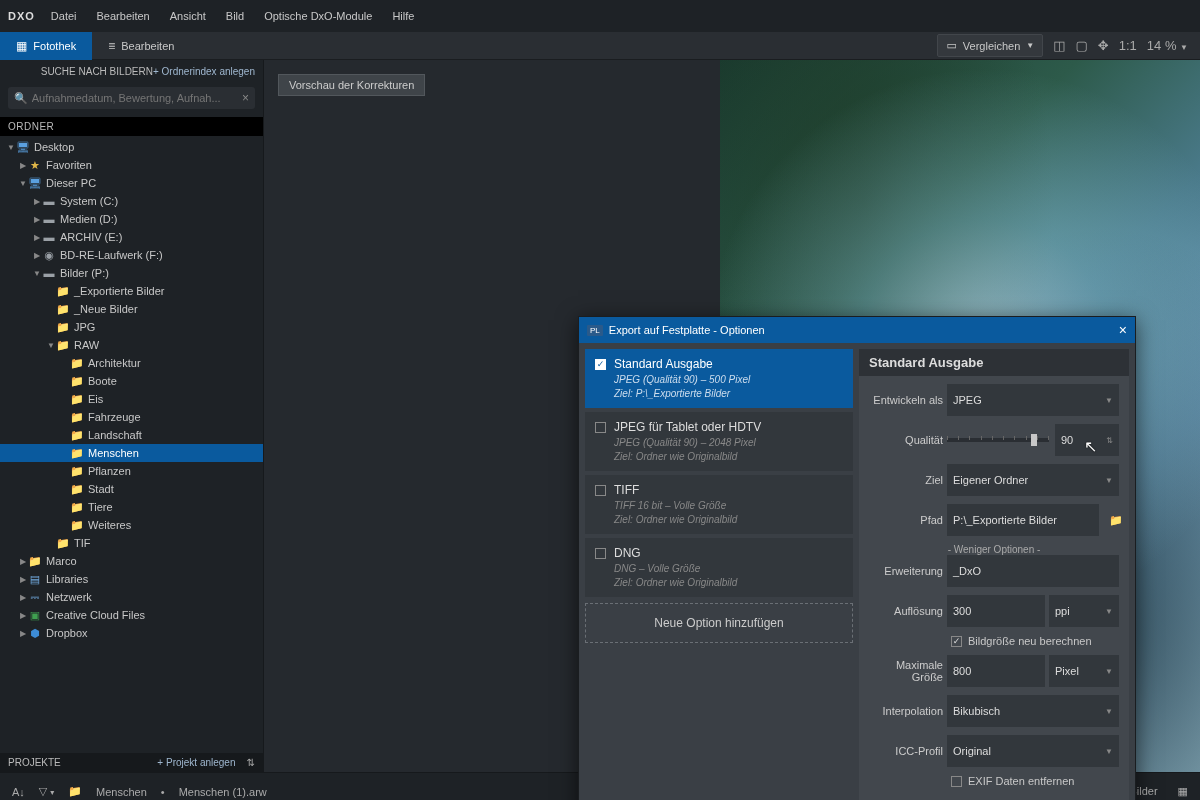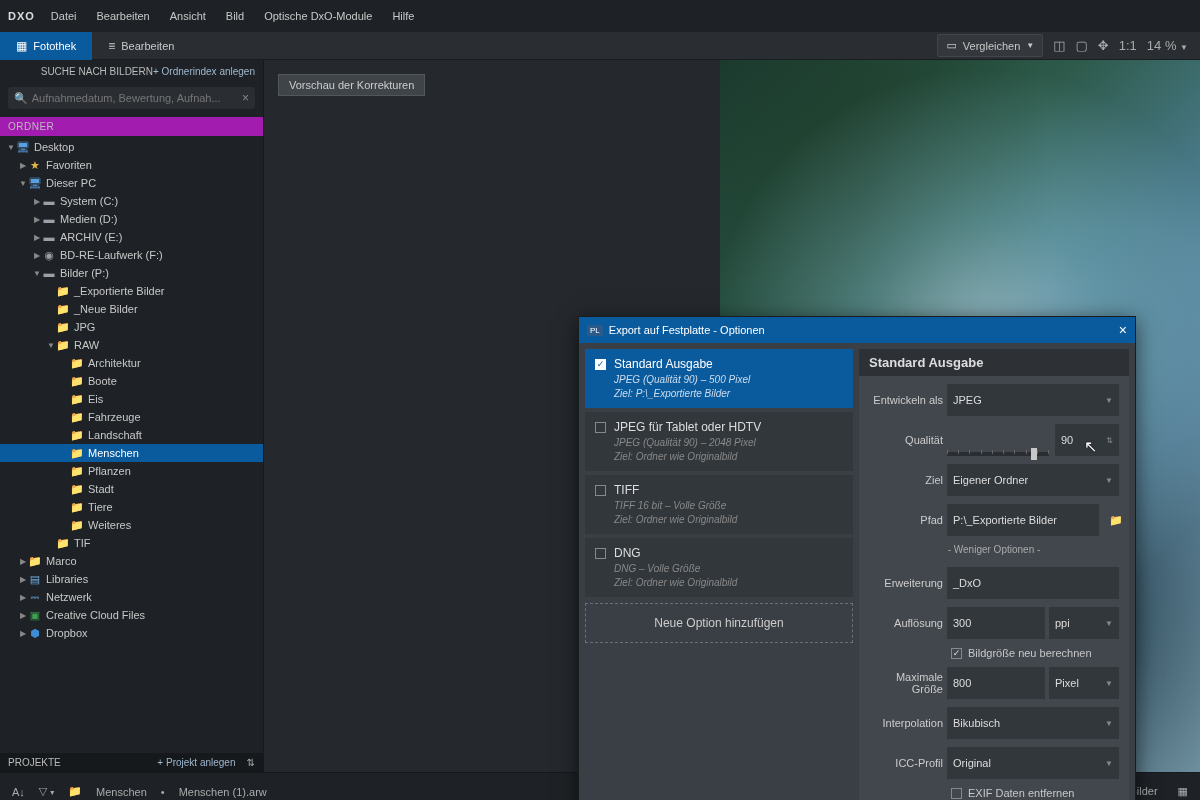--- a/index.html
+++ b/index.html
@@ -23,21 +23,21 @@
 
 .main { display: flex; height: 712px; }
 .sidebar { width: 264px; background: #1e2226; display: flex; flex-direction: column; border-right: 1px solid #16191c; }
 .search-header { padding: 6px 8px; font-size: 10px; color: #bbb; display: flex; justify-content: flex-end; }
 .search-header a { color: #9fb7cf; font-size: 10px; cursor: pointer; }
 .search-box { margin: 4px 8px 8px; background: #2a2e33; border-radius: 3px; display: flex; align-items: center; padding: 4px 6px; }
 .search-box input { flex: 1; background: transparent; border: none; color: #888; font-size: 11px; outline: none; }
 .search-box .close { color: #888; cursor: pointer; font-size: 12px; }
 .search-box .mag { color: #777; margin-right: 4px; font-size: 11px; }
 
-.panel-title { background: #a21caf; padding: 4px 8px; font-size: 10px; color: #bbb; letter-spacing: 0.5px; }
+.panel-title { background: #000000; padding: 4px 8px; font-size: 10px; color: #bbb; letter-spacing: 0.5px; }
 .tree { flex: 1; overflow: auto; padding: 2px 0 8px; }
 .tree-row { display: flex; align-items: center; height: 18px; padding: 0 4px; cursor: pointer; white-space: nowrap; }
 .tree-row.selected { background: #0a5a9e; color: #fff; }
 .tree-toggle { width: 10px; display: inline-block; color: #888; font-size: 8px; text-align: center; }
 .tree-icon { width: 14px; display: inline-flex; justify-content: center; margin-right: 4px; font-size: 11px; }
 .folder-ico { color: #d9a63e; }
 .folder-blue { color: #4a90d6; }
 .monitor-ico { color: #5aa0e0; }
 .star-ico { color: #e0b648; }
 .drive-ico { color: #9aa0a6; }
@@ -78,26 +78,26 @@
 .add-option { border: 1px dashed #6a6f75; text-align: center; padding: 12px; font-size: 12px; color: #ccc; cursor: pointer; margin-top: 2px; }
 
 .settings { flex: 1; background: #42474d; padding: 0; }
 .settings-title { background: #2d3136; padding: 6px 10px; font-size: 13px; font-weight: bold; color: #ddd; }
 .form { padding: 8px 10px; }
 .form-row { display: flex; align-items: center; margin-bottom: 8px; gap: 4px; }
 .form-label { width: 74px; text-align: right; font-size: 11px; color: #ccc; flex-shrink: 0; }
 .form-field { flex: 1; background: #32373c; height: 32px; display: flex; align-items: center; padding: 0 6px; font-size: 11px; color: #ddd; position: relative; }
 .form-field.small { flex: 0 0 64px; }
 .form-field .caret { position: absolute; right: 6px; color: #888; font-size: 8px; }
-.slider-row { display: flex; align-items: flex-end; gap: 6px; }
+.slider-row { display: flex; align-items: center; gap: 6px; }
 .slider { flex: 1; height: 4px; background: #2a2e33; position: relative; }
 .slider-thumb { position: absolute; top: -4px; width: 6px; height: 12px; background: #c8c8c8; right: 12px; }
 .slider-ticks { position: absolute; top: -2px; left: 0; right: 0; display: flex; justify-content: space-between; }
 .slider-ticks span { width: 1px; height: 4px; background: #666; }
-.less-opts { text-align: center; font-size: 10px; color: #aaa; margin: 4px 0 12px; cursor: pointer; }
+.less-opts { text-align: center; font-size: 10px; color: #aaa; margin: 4px 0 0; cursor: pointer; }
 .chk-row { display: flex; align-items: center; gap: 6px; margin-left: 82px; margin-bottom: 8px; font-size: 11px; }
 .chk { width: 11px; height: 11px; border: 1px solid #888; display: inline-flex; align-items: center; justify-content: center; font-size: 9px; color: #ddd; }
 
 .dialog-footer { display: flex; gap: 8px; padding: 8px 10px; }
 .btn { padding: 6px 16px; font-size: 12px; border: none; cursor: pointer; border-radius: 2px; }
 .btn-primary { background: #0a7dd6; color: #fff; }
 .btn-secondary { background: #4a4f55; color: #ddd; }
 
 .cursor-arrow { position: absolute; left: 1084px; top: 437px; font-size: 16px; color: #fff; text-shadow: 0 0 2px #000; pointer-events: none; z-index: 999; }
 </style>

